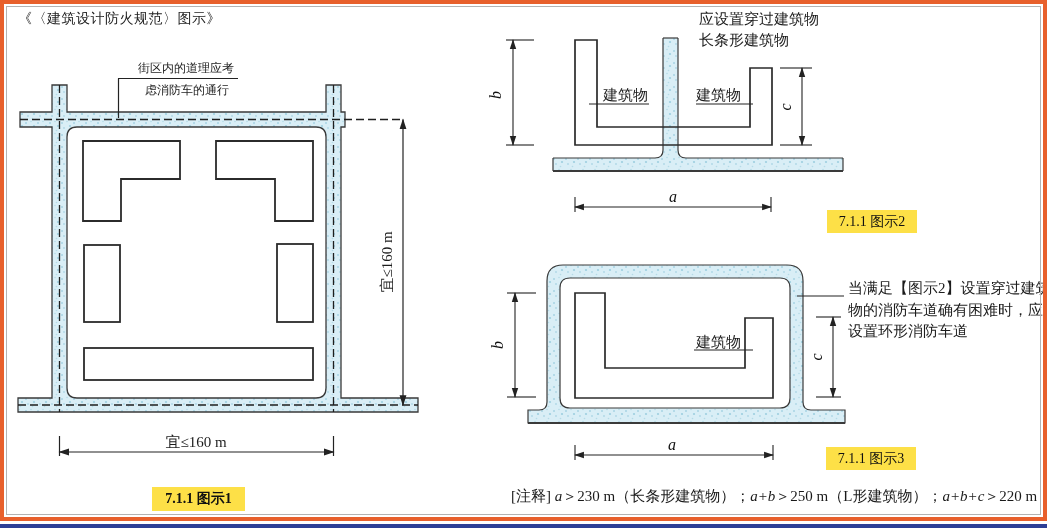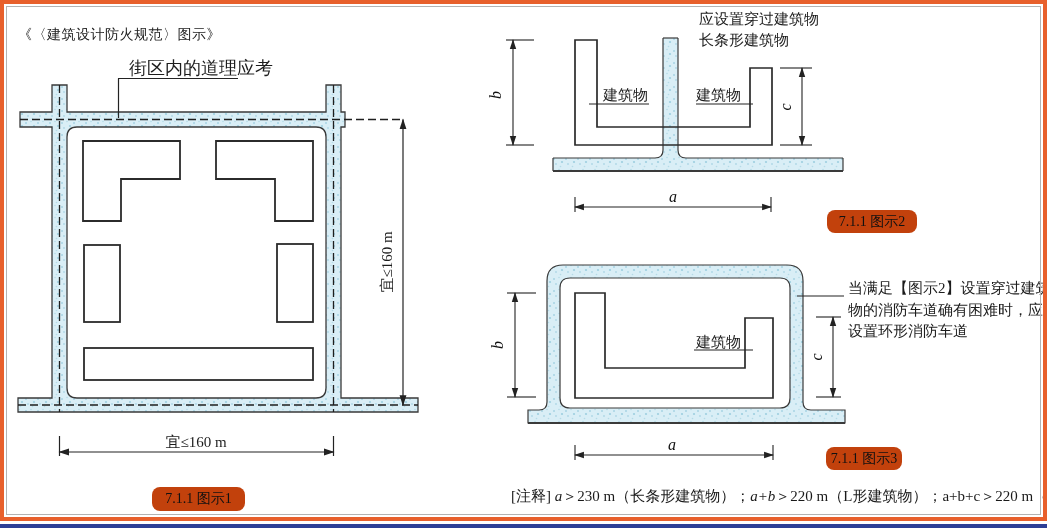--- a/index.html
+++ b/index.html
@@ -1,33 +1,33 @@
 <!DOCTYPE html>
 <html><head>
 <meta charset="utf-8">
 <style>
   html,body{margin:0;padding:0;background:#fff;}
   .page{position:relative;width:1047px;height:528px;background:#ffffff;overflow:hidden;
         font-family:"Liberation Serif","DejaVu Serif",serif;}
   .frame{position:absolute;left:0;top:0;right:0;bottom:7px;border:4px solid #e8602c;box-sizing:border-box;pointer-events:none;}
   .hairline{position:absolute;left:6px;top:6px;right:6px;bottom:13px;border:1px solid #b3b3b3;box-sizing:border-box;pointer-events:none;}
   .bottomline{position:absolute;left:0;right:0;bottom:0;height:4px;background:#2d3f96;}
-  .title{position:absolute;left:18px;top:10px;font-size:14px;color:#222;letter-spacing:.5px;margin-top:16px;}
+  .title{position:absolute;left:18px;top:10px;font-size:14px;color:#222;letter-spacing:.5px;}
   .diagram-svg{position:absolute;left:0;top:0;width:1047px;height:528px;}
   .ann{position:absolute;color:#1c1c1c;font-size:15px;line-height:21.5px;white-space:nowrap;}
   .ann span{display:block;}
-  .ann1{left:129px;top:57px;font-size:18px;line-height:22px;}
+  .ann1{left:138px;top:57px;font-size:12px;line-height:22px;}
   .ann1 .l2{padding-left:7px;}
   .ann2{left:699px;top:9px;line-height:20.5px;}
   .ann3{left:848px;top:278px;}
-  .caption{position:absolute;background:#c2410c;color:#111;font-size:14px;text-align:center;
-           display:flex;align-items:center;justify-content:center;border-radius:8px;}
-  .cap1{left:152px;top:487px;width:93px;height:24px;}
+  .caption{position:absolute;background:#fde047;color:#111;font-size:14px;text-align:center;
+           display:flex;align-items:center;justify-content:center;}
+  .cap1{left:152px;top:487px;width:93px;height:24px;font-weight:bold;}
   .cap2{left:827px;top:210px;width:90px;height:23px;}
-  .cap3{left:826px;top:447px;width:76px;height:23px;}
+  .cap3{left:826px;top:447px;width:90px;height:23px;}
   .note{position:absolute;left:511px;top:487px;font-size:15px;color:#1a1a1a;white-space:nowrap;}
   .note span{font-style:normal;margin-top:48px;}
   text.cn{font-family:"Liberation Serif","DejaVu Serif",serif;font-size:15px;fill:#1c1c1c;}
   text.dimletter{font-family:"Liberation Serif","DejaVu Serif",serif;font-style:italic;font-size:16px;fill:#111;}
 </style>
 </head>
 <body>
 
 <div class="page">
 
@@ -165,35 +165,36 @@
         <line x1="575" y1="455" x2="773" y2="455" marker-start="url(#arr)" marker-end="url(#arr)"></line>
         <text class="dimletter" x="672" y="450" text-anchor="middle" stroke="none">a</text>
       </g>
     </g>
   </svg>
 
   <div class="title">《〈建筑设计防火规范〉图示》</div>
 
   <div class="ann ann1">
     <span class="l1">街区内的道理应考</span>
+    <span class="l2">虑消防车的通行</span>
   </div>
 
   <div class="ann ann2">
     <span>应设置穿过建筑物</span>
     <span>长条形建筑物</span>
   </div>
 
   <div class="ann ann3">
     <span>当满足【图示2】设置穿过建筑</span>
     <span>物的消防车道确有困难时，应</span>
     <span>设置环形消防车道</span>
   </div>
 
   <div class="caption cap1">7.1.1 图示1</div>
   <div class="caption cap2">7.1.1 图示2</div>
   <div class="caption cap3">7.1.1 图示3</div>
 
-  <div class="note"><span>[注释] </span><span style="font-style: italic;">a</span><span>＞230 m（长条形建筑物）；</span><span style="font-style: italic; text-align: center;">a+b</span><span>＞220 m（L形建筑物）；</span><span style="">a+b+c</span><span>＞220 m（U形建筑物）。</span></div>
+  <div class="note"><span>[注释] </span><span style="font-style: italic;">a</span><span>＞230 m（长条形建筑物）；</span><span style="font-style: italic; text-align: center;">a+b</span><span>＞250 m（L形建筑物）；</span><span style="font-style: italic;">a+b+c</span><span>＞220 m（U形建筑物）。</span></div>
 
   <div class="hairline"></div>
   <div class="frame"></div>
   <div class="bottomline"></div>
 </div>
 
 </body></html>

